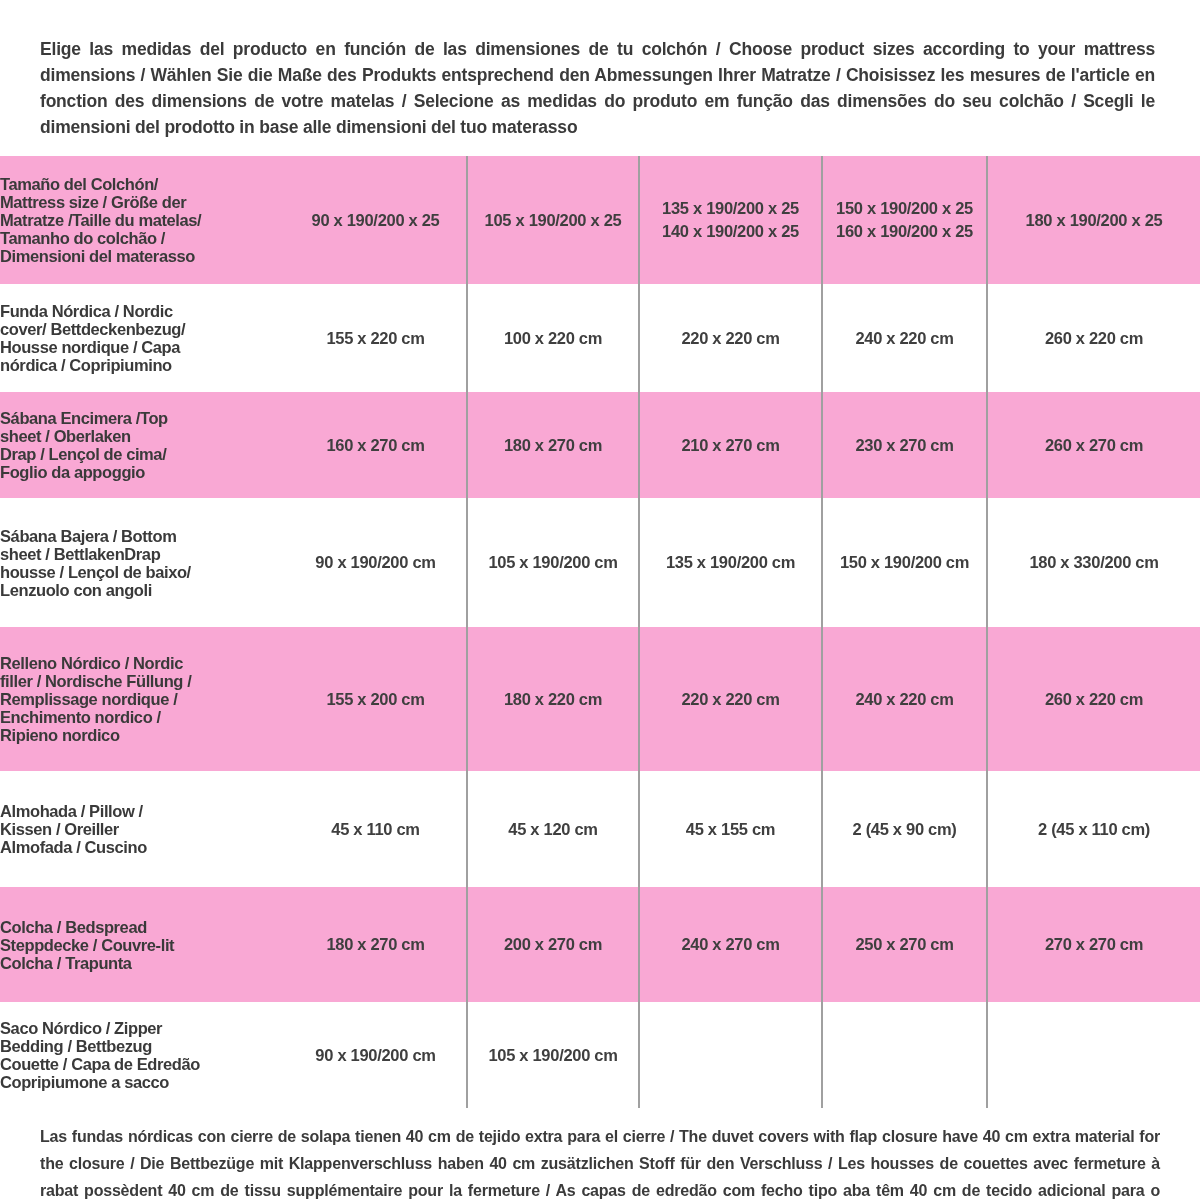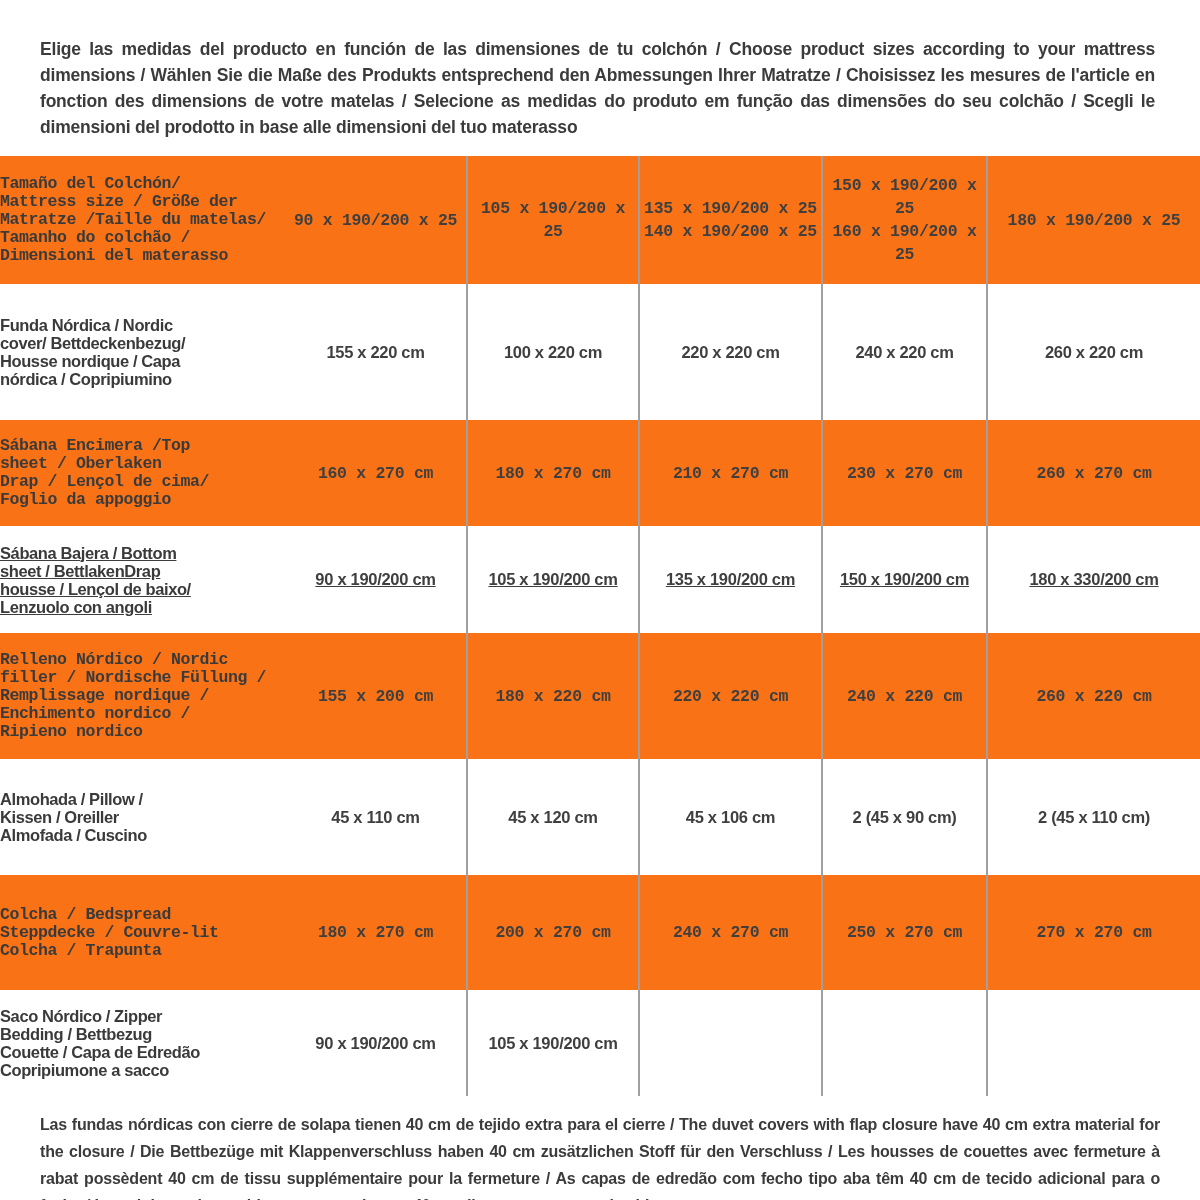--- a/index.html
+++ b/index.html
@@ -23,43 +23,43 @@
     width:1200px;
     margin-top:15px;
     border-collapse:collapse;
     table-layout:fixed;
   }
   table.size-table td{
     vertical-align:middle;
     white-space:pre-line;
     padding:0;
   }
-  tr.alt{background:#f97316;font-family:Liberation Mono, monospace;}
+  tr.alt{background:#f9a8d4;}
   td.label{
     padding-left:40px;
     padding-right:4px;
     text-align:left;
     font-size:16.5px;
     line-height:18px;
     letter-spacing:-0.4px;
     color:#3a3a3a;
   }
   td.val{
     text-align:center;
     font-size:16.5px;
     line-height:23px;
     letter-spacing:-0.3px;
     color:#3f3f3f;
   }
   td.sep{border-left:2px solid #a0a0a0;}
   tr.h0{height:128px;}
-  tr.h1{height:136px;}
+  tr.h1{height:108px;}
   tr.h2{height:106px;}
-  tr.h3{height:107px;text-decoration:underline;}
-  tr.h4{height:126px;}
+  tr.h3{height:129px;}
+  tr.h4{height:144px;}
   tr.h5{height:116px;}
   tr.h6{height:115px;}
   tr.h7{height:106px;padding-left:40px;}
   .footnote{
     margin:15px 40px 0 40px;
     font-size:16px;
     line-height:27px;
     text-align:justify;
     letter-spacing:-0.2px;
     color:#3b3b3b;
@@ -138,21 +138,21 @@
       <td class="val sep">220 x 220 cm</td>
       <td class="val sep">240 x 220 cm</td>
       <td class="val sep">260 x 220 cm</td>
     </tr>
     <tr class="h5">
       <td class="label">Almohada  / Pillow /
 Kissen / Oreiller
 Almofada / Cuscino</td>
       <td class="val">45 x 110 cm</td>
       <td class="val sep">45 x 120 cm</td>
-      <td class="val sep">45 x 106 cm</td>
+      <td class="val sep">45 x 155 cm</td>
       <td class="val sep">2 (45 x 90 cm)</td>
       <td class="val sep">2 (45 x 110 cm)</td>
     </tr>
     <tr class="alt h6">
       <td class="label">Colcha / Bedspread
 Steppdecke / Couvre-lit
 Colcha / Trapunta</td>
       <td class="val">180 x 270 cm</td>
       <td class="val sep">200 x 270 cm</td>
       <td class="val sep">240 x 270 cm</td>

